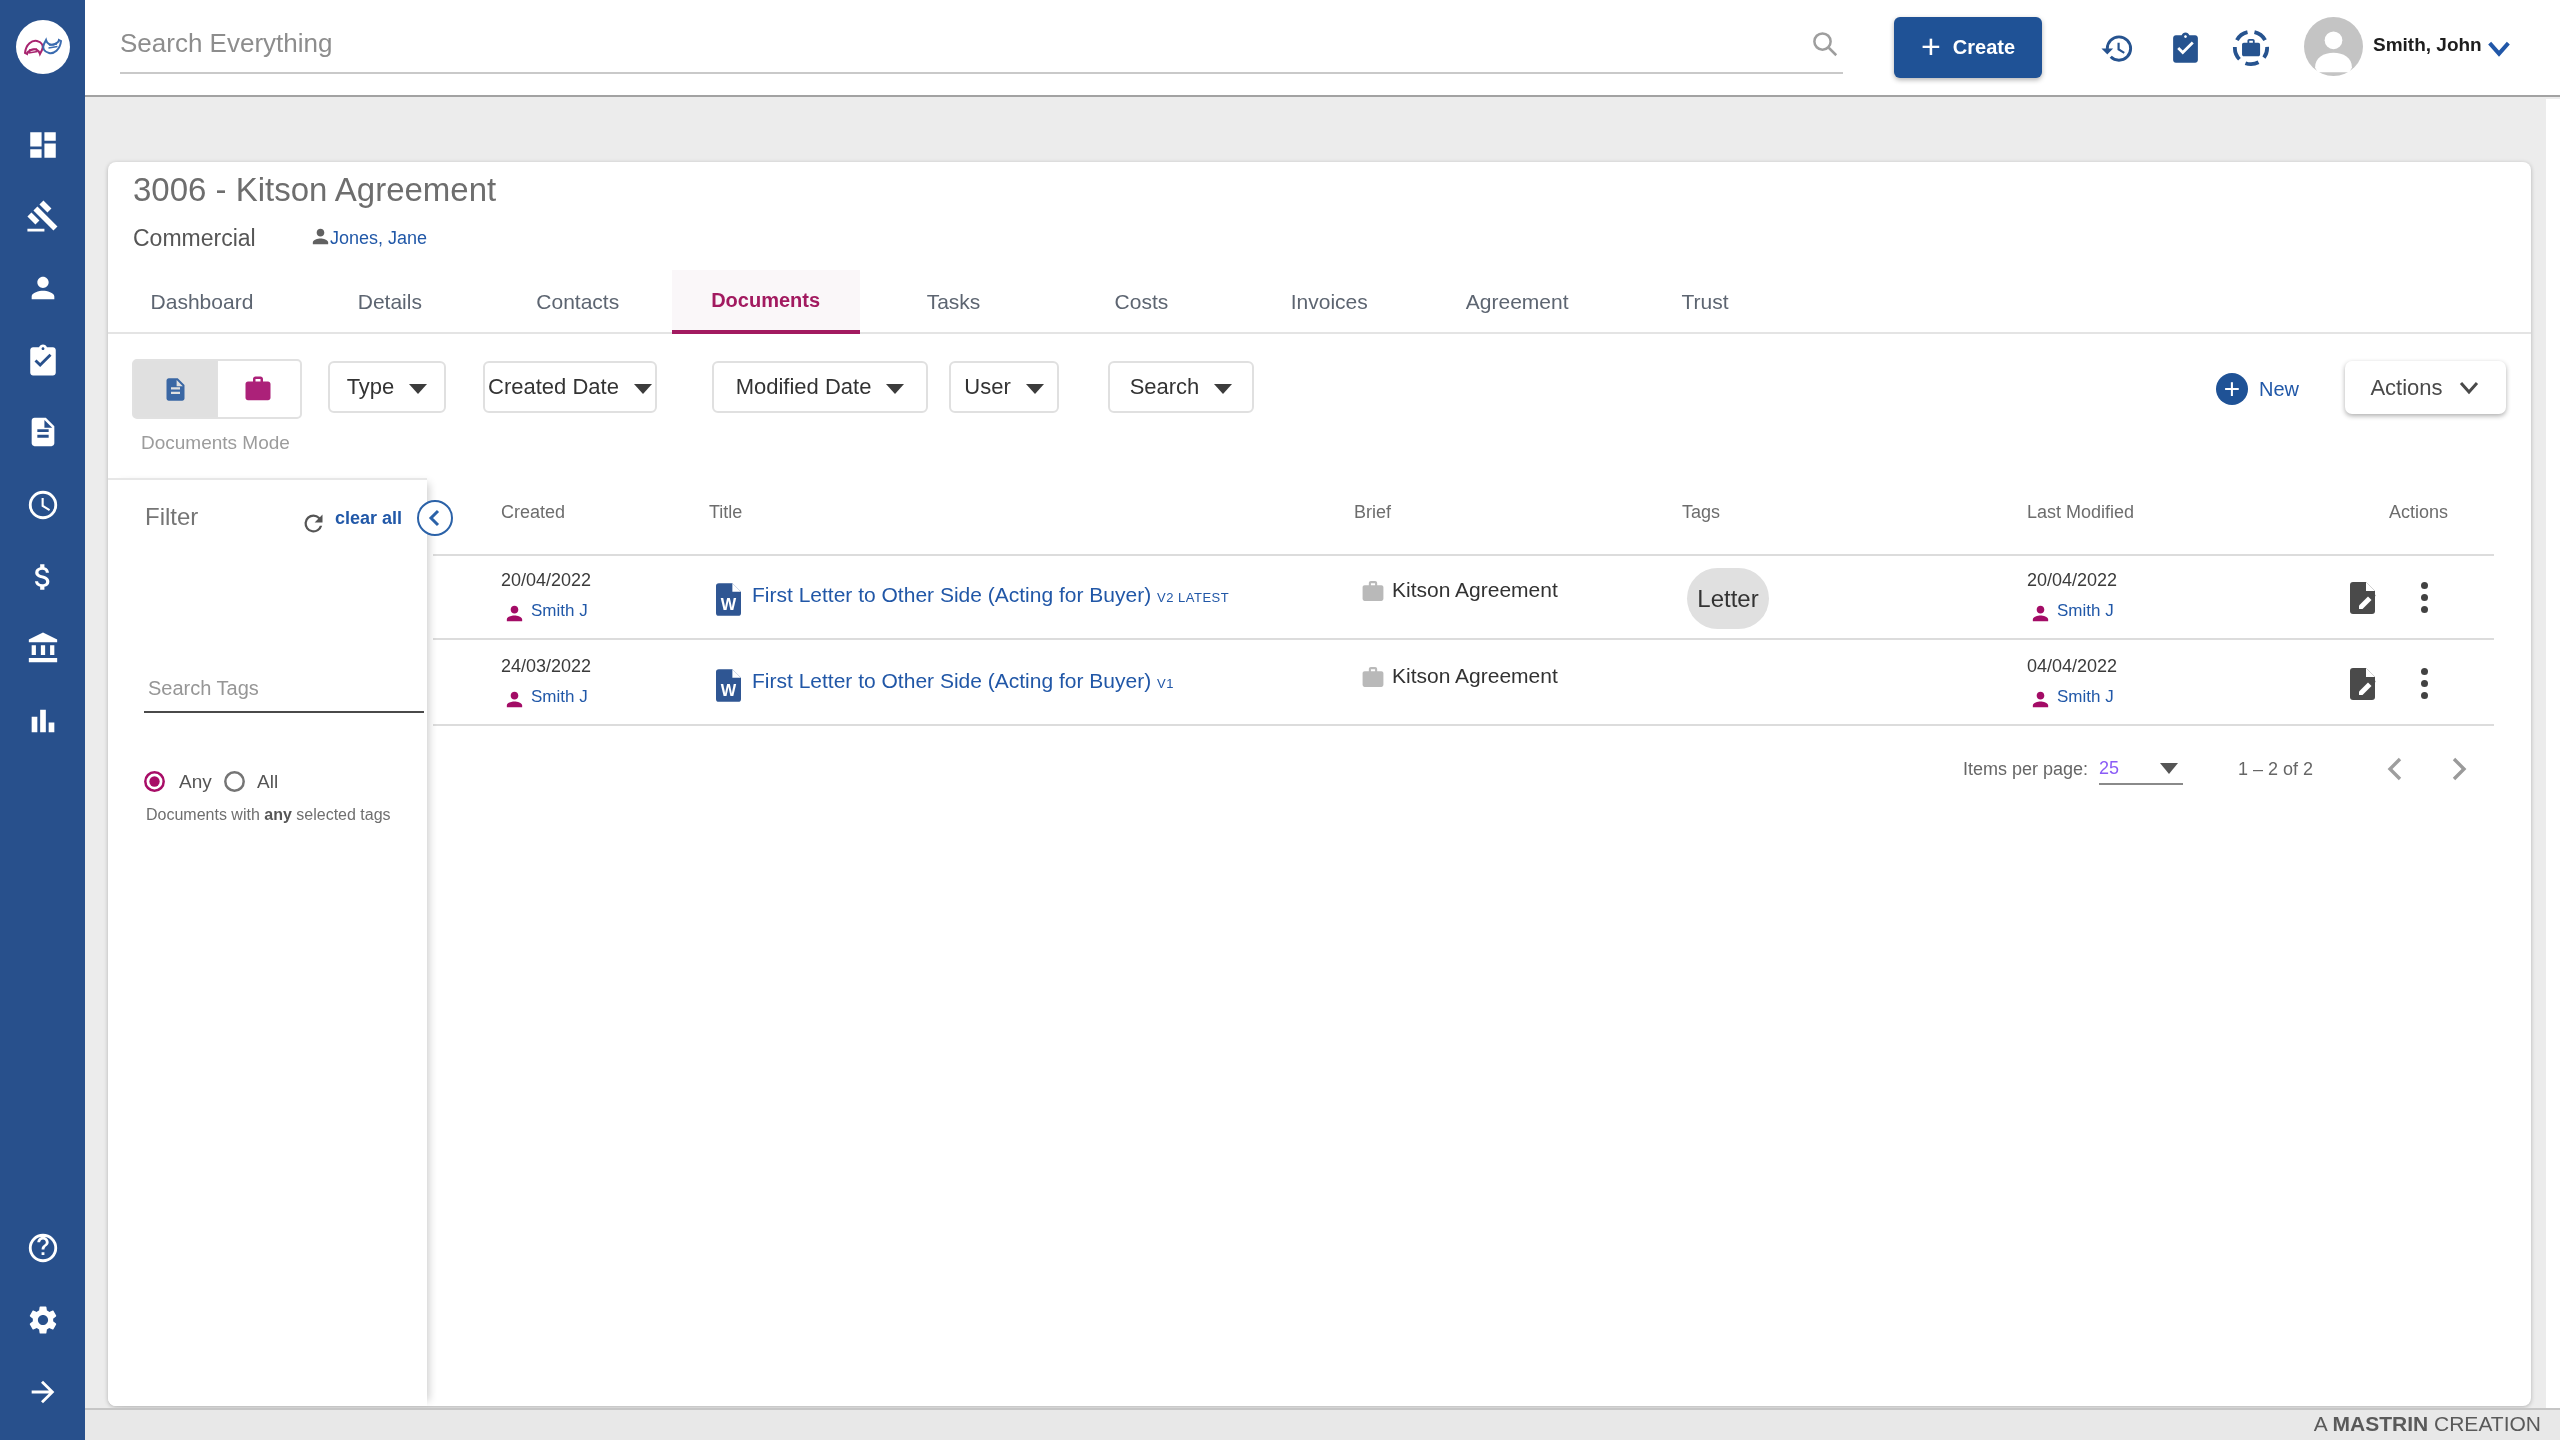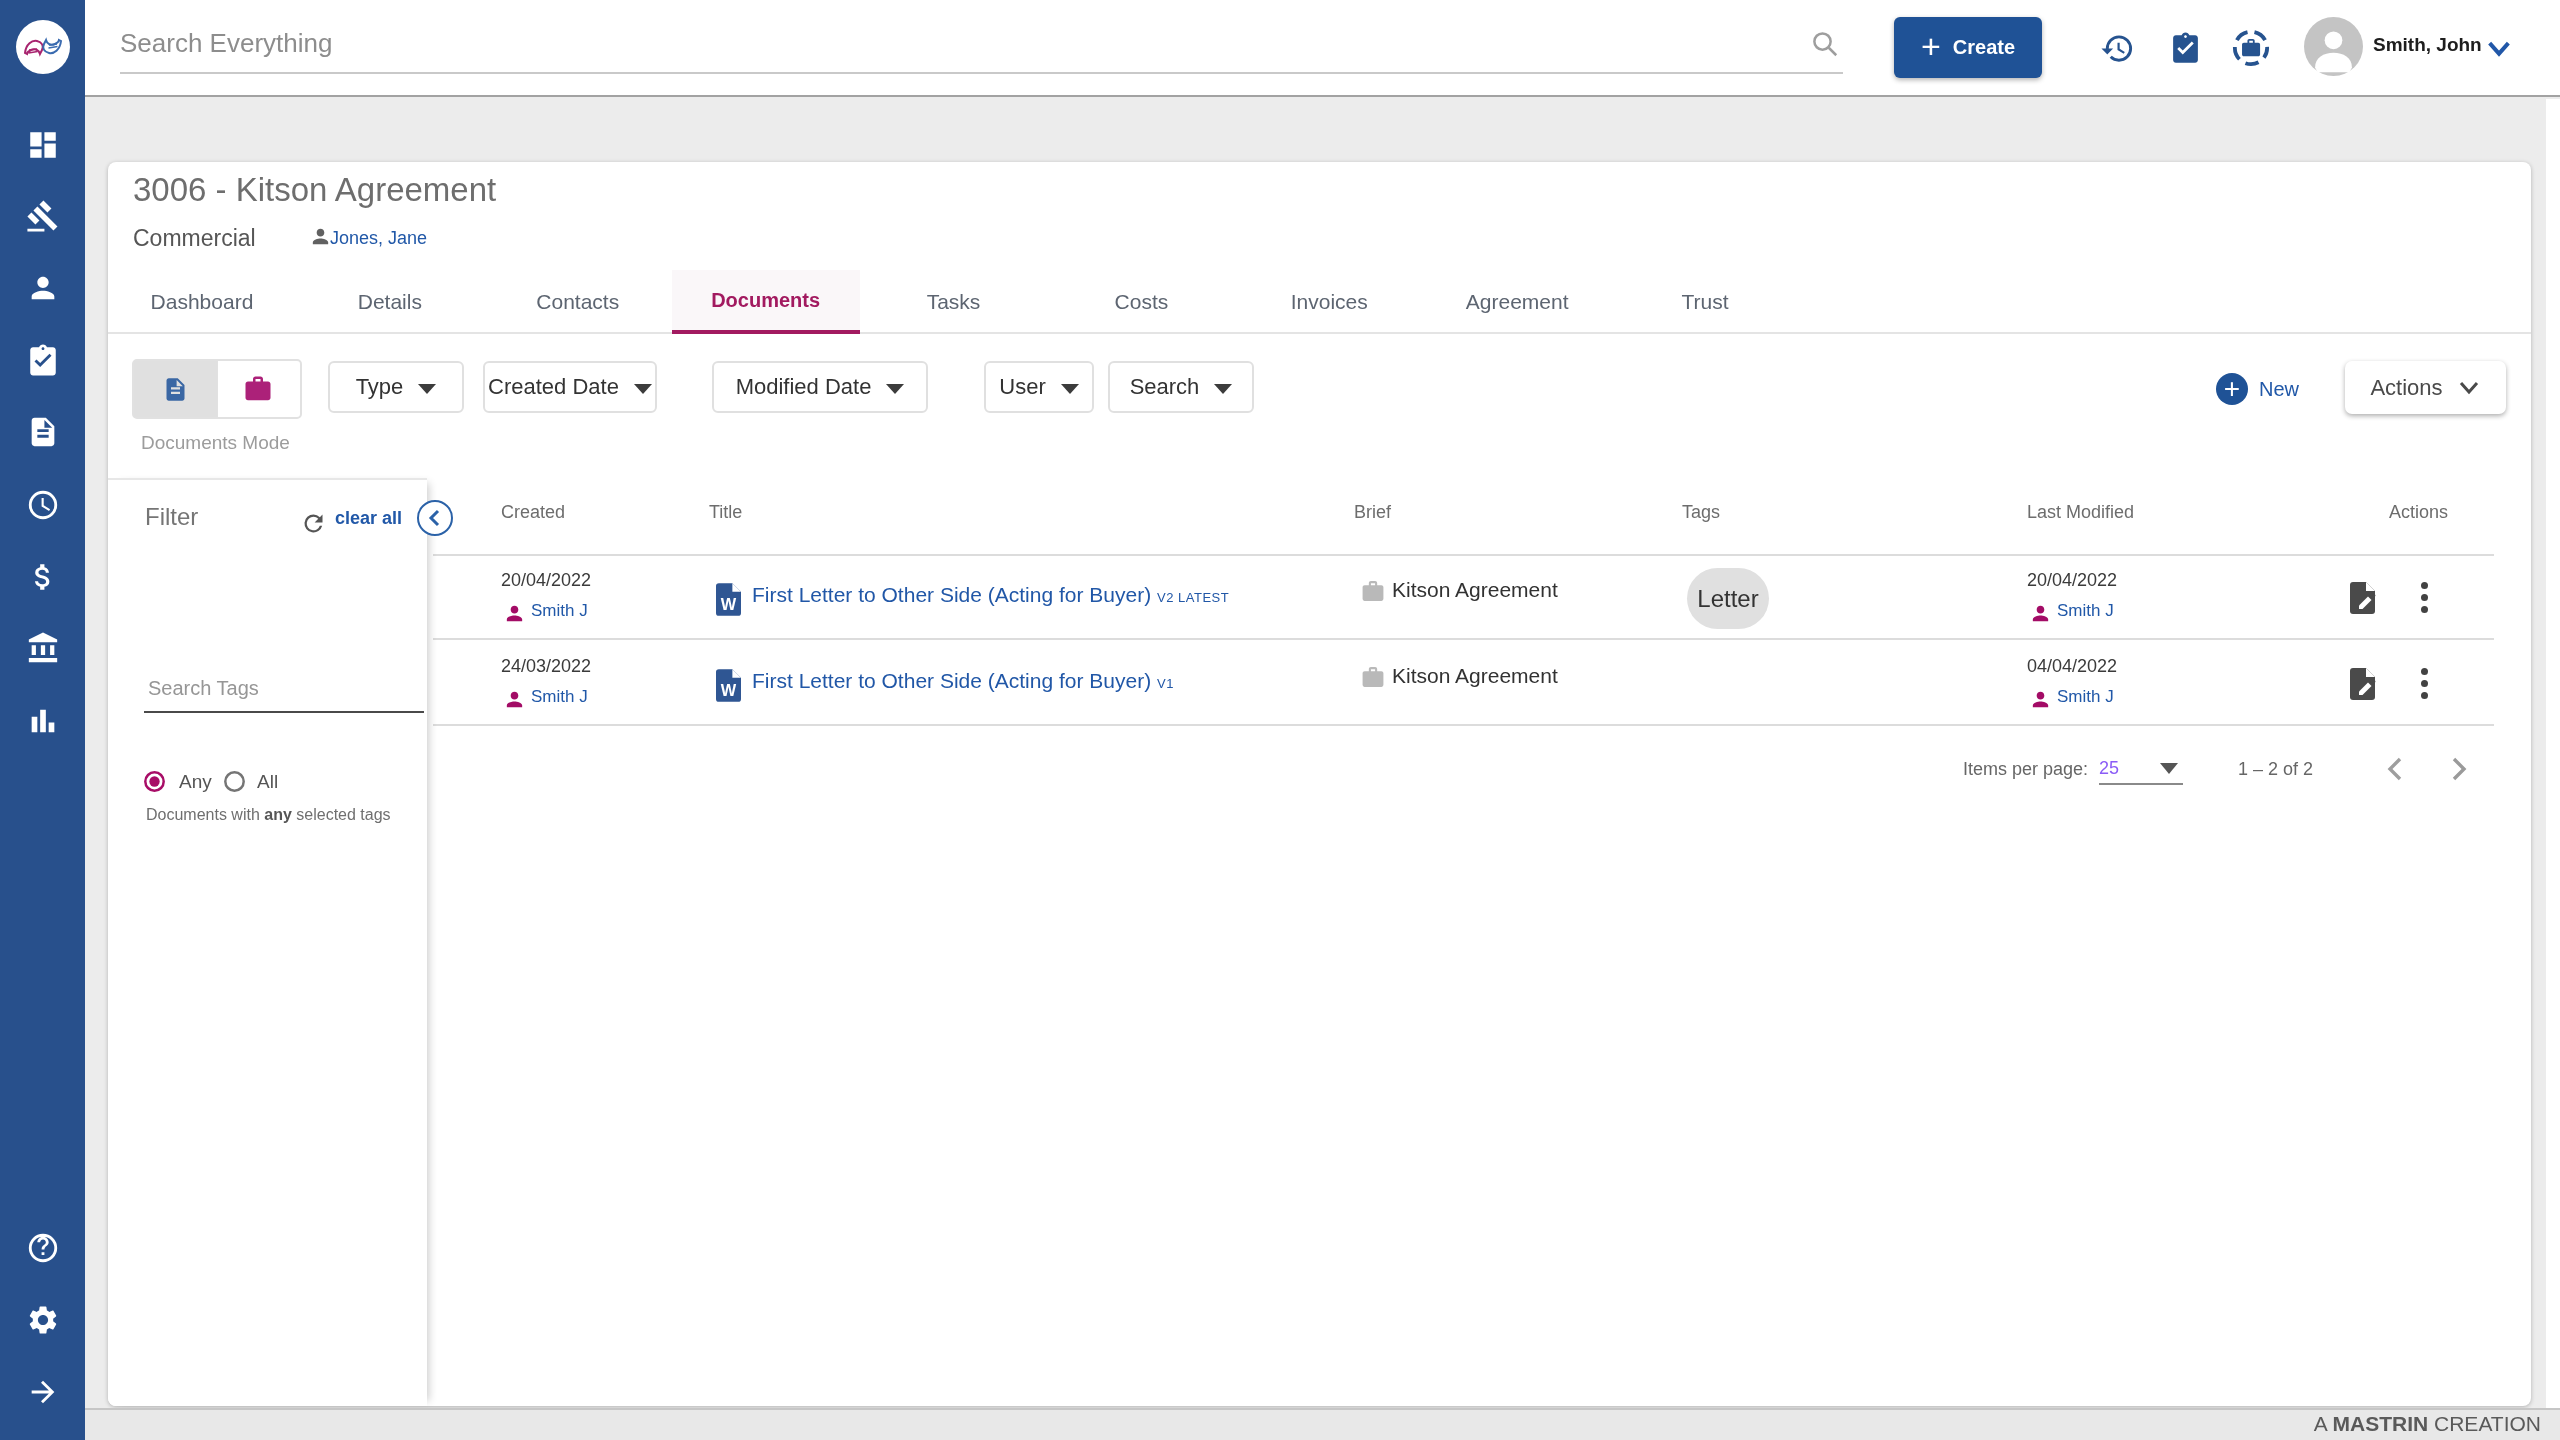--- a/index.html
+++ b/index.html
@@ -203,24 +203,24 @@
       <svg width="27" height="33" viewBox="0 0 24 24" fill="#3a67a4">
           <path d="M14 2H6c-1.1 0-2 .9-2 2v16c0 1.1.9 2 2 2h12c1.1 0 2-.9 2-2V8l-6-6zm2 14H8v-2h8v2zm0-4H8v-2h8v2zm-3-5V3.5L18.5 9H13z"></path>
         </svg>
     </div>
     <div class="half uns">
       <svg width="32" height="30" viewBox="0 0 24 24" fill="#ac2179">
           <path d="M20 6h-4V4c0-1.11-.89-2-2-2h-4c-1.11 0-2 .89-2 2v2H4c-1.11 0-2 .89-2 2v11c0 1.11.89 2 2 2h16c1.11 0 2-.89 2-2V8c0-1.11-.89-2-2-2zm-6 0h-4V4h4v2z"></path>
         </svg>
     </div>
   </div>
-  <div class="ddbtn" style="left:220px; width:136px;">Type<span class="caret"></span></div>
+  <div class="ddbtn" style="left:220px; width:118px;">Type<span class="caret"></span></div>
   <div class="ddbtn" style="left:375px; width:174px;">Created Date<span class="caret"></span></div>
   <div class="ddbtn" style="left:604px; width:216px;">Modified Date<span class="caret"></span></div>
-  <div class="ddbtn" style="left:876px; width:110px;">User<span class="caret"></span></div>
+  <div class="ddbtn" style="left:841px; width:110px;">User<span class="caret"></span></div>
   <div class="ddbtn" style="left:1000px; width:146px;">Search<span class="caret"></span></div>
   <div id="newbtn">
       <div class="circ">+</div>
       <div class="t">New</div>
     </div>
   <div id="actionsbtn">Actions
     <svg style="margin-left:14px" width="24" height="18" viewBox="0 0 24 18" fill="none" stroke="#4a4a4a" stroke-width="3">
         <polyline points="4,4 12,13 20,4"></polyline>
       </svg>
   </div>

